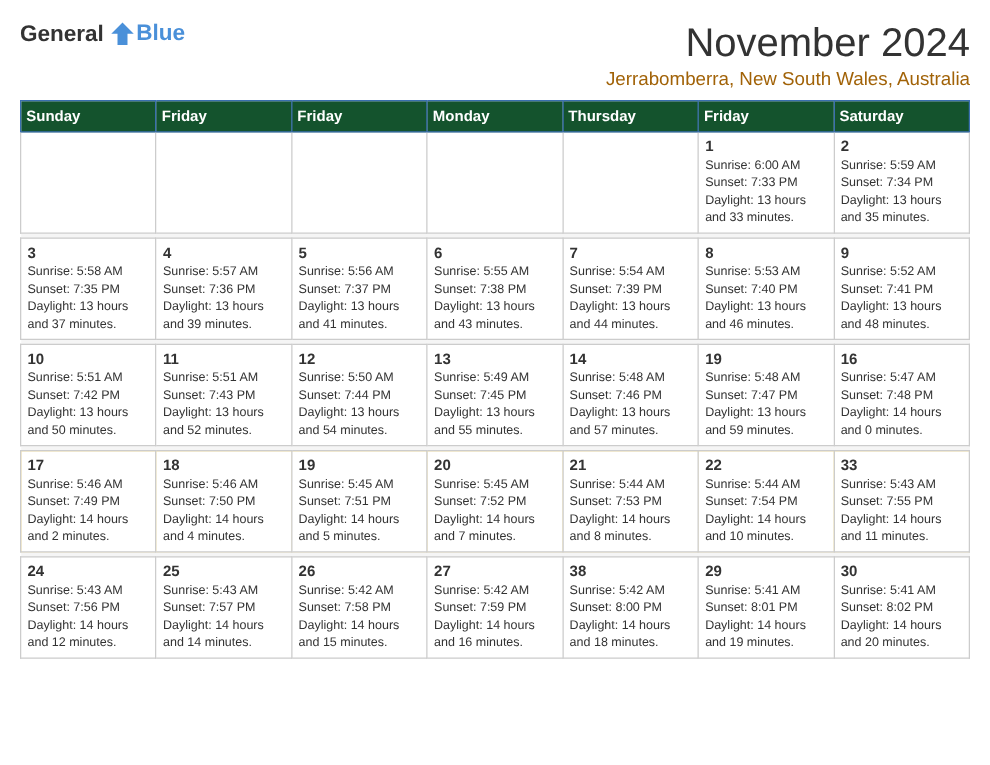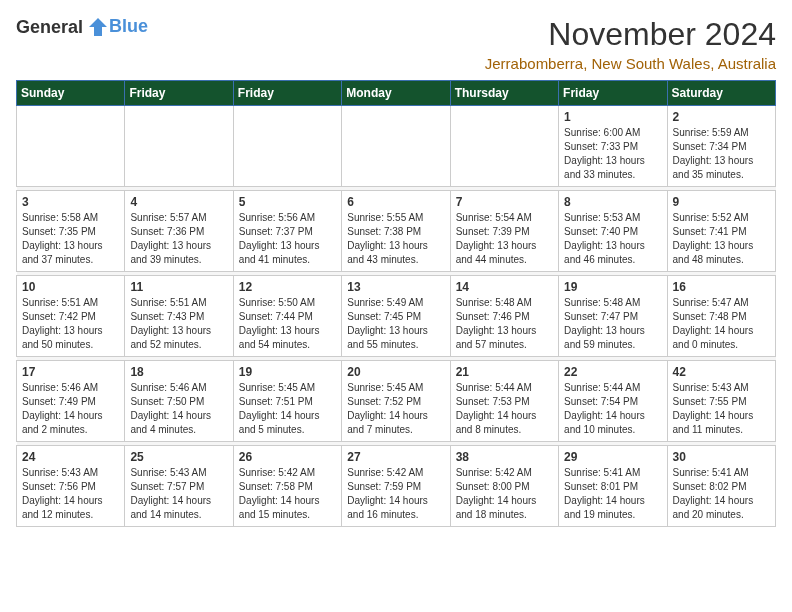--- a/index.html
+++ b/index.html
@@ -222,21 +222,21 @@
         </td>
         <td>
           <span class="day-num">21</span>
           <div class="day-detail">Sunrise: 5:44 AM<br>Sunset: 7:53 PM<br>Daylight: 14 hours and 8 minutes.</div>
         </td>
         <td>
           <span class="day-num">22</span>
           <div class="day-detail">Sunrise: 5:44 AM<br>Sunset: 7:54 PM<br>Daylight: 14 hours and 10 minutes.</div>
         </td>
         <td>
-          <span class="day-num">42</span>
+          <span class="day-num">33</span>
           <div class="day-detail">Sunrise: 5:43 AM<br>Sunset: 7:55 PM<br>Daylight: 14 hours and 11 minutes.</div>
         </td>
       </tr>
       <tr class="divider-row">
         <td colspan="7"></td>
       </tr>
       <tr>
         <td>
           <span class="day-num">24</span>
           <div class="day-detail">Sunrise: 5:43 AM<br>Sunset: 7:56 PM<br>Daylight: 14 hours and 12 minutes.</div>

